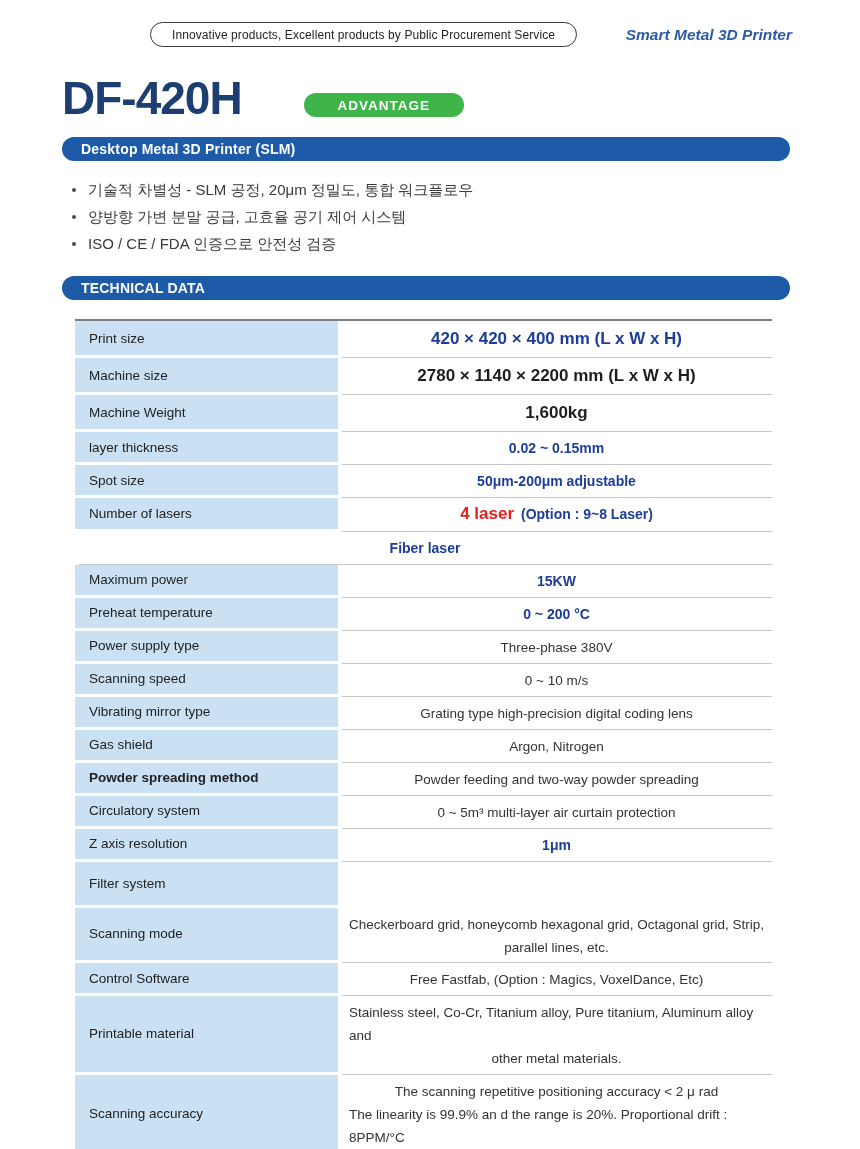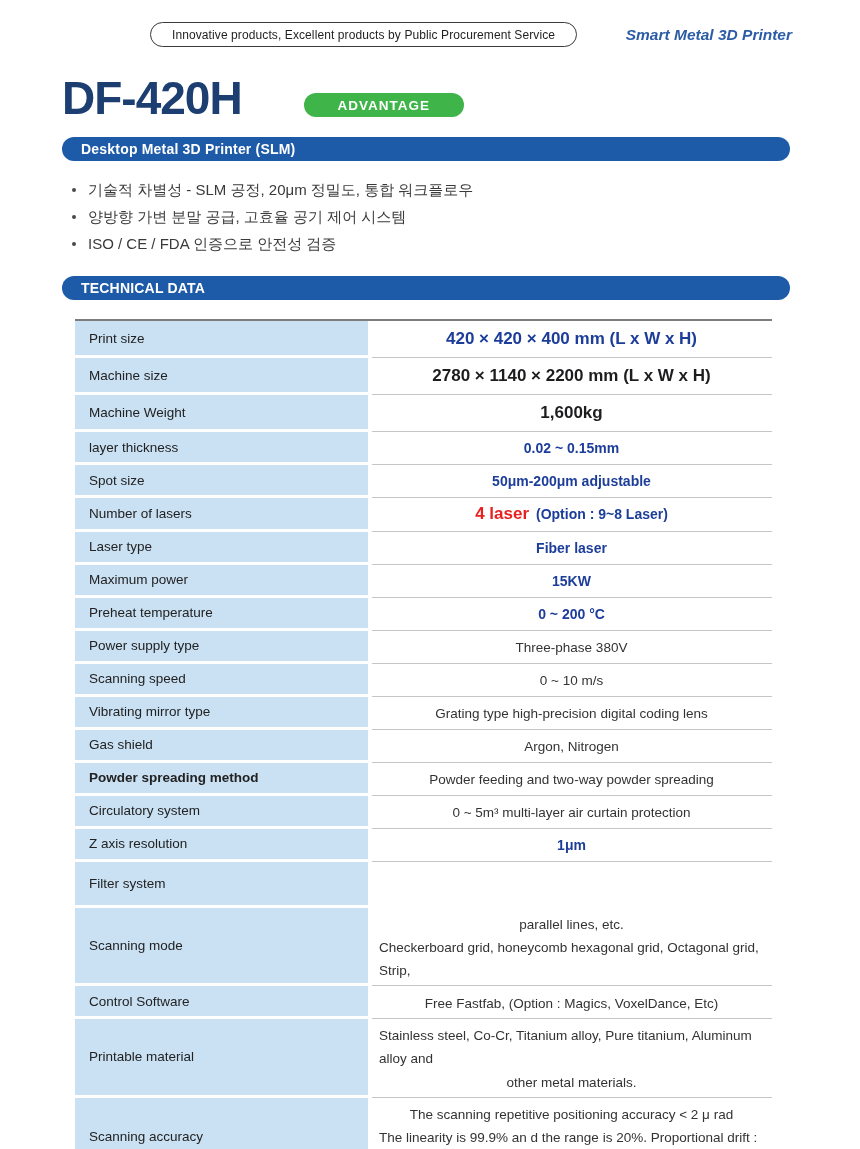--- a/index.html
+++ b/index.html
@@ -42,21 +42,21 @@
   .bullets li{font-size:15px;color:#3a3a3a;line-height:27px;position:relative;padding-left:19px;}
   .bullets li::before{content:"";position:absolute;left:3px;top:12px;width:4px;height:4px;
                       border-radius:50%;background:#4a4a4a;}
 
   
   .spec-table{width:697px;margin:19px 0 0 75px;border-top:2px solid #7d7d7d;
               border-bottom:1px solid #bdbdbd;}
   .trow{display:flex;align-items:stretch;min-height:33px;}
   .trow.big{min-height:37px;}
   .trow.two{min-height:46px;}
-  .tlabel{width:293px;background:var(--label-bg);border-bottom:3px solid #fff;
+  .tlabel{width:263px;background:var(--label-bg);border-bottom:3px solid #fff;
           display:flex;align-items:center;padding:4px 10px 4px 14px;
           font-size:13.5px;color:#222;}
   .trow:last-child .tlabel{border-bottom:none;}
   .tlabel.lb{font-weight:bold;}
   .tvalue{flex:1;margin-left:4px;border-bottom:1px solid #c6c6c6;
           display:flex;flex-direction:column;justify-content:center;
           padding:4px 8px 4px 7px;align-items:center;}
   .trow:last-child .tvalue{border-bottom:none;}
   .vline{line-height:1.45;}
   .s-blue-big{color:var(--value-blue);font-weight:bold;font-size:17px;}
@@ -122,21 +122,20 @@
           <div class="vline"><span class="s-blue">50μm-200μm adjustable</span></div>
         </div>
       </div>
       <div class="trow">
         <div class="tlabel">Number of lasers</div>
         <div class="tvalue">
           <div class="vline"><span class="s-red">4 laser</span><span class="s-opt">(Option : 9~8 Laser)</span></div>
         </div>
       </div>
       <div class="trow">
-        <div class="tlabel">Laser type</div>
         <div class="tvalue">
           <div class="vline"><span class="s-blue">Fiber laser</span></div>
         </div>
       </div>
       <div class="trow">
         <div class="tlabel">Maximum power</div>
         <div class="tvalue">
           <div class="vline"><span class="s-blue">15KW</span></div>
         </div>
       </div>
@@ -187,22 +186,22 @@
         <div class="tvalue">
           <div class="vline"><span class="s-blue">1μm</span></div>
         </div>
       </div>
       <div class="trow two">
         <div class="tlabel">Filter system</div>
       </div>
       <div class="trow two">
         <div class="tlabel">Scanning mode</div>
         <div class="tvalue">
+          <div class="vline"><span class="s-plain">Checkerboard grid, honeycomb hexagonal grid, Octagonal grid, Strip,</span></div>
           <div class="vline"><span class="s-plain">parallel lines, etc.</span></div>
-          <div class="vline"><span class="s-plain">Checkerboard grid, honeycomb hexagonal grid, Octagonal grid, Strip,</span></div>
         </div>
       </div>
       <div class="trow">
         <div class="tlabel">Control Software</div>
         <div class="tvalue">
           <div class="vline"><span class="s-plain">Free Fastfab, (Option : Magics, VoxelDance, Etc)</span></div>
         </div>
       </div>
       <div class="trow two">
         <div class="tlabel">Printable material</div>

